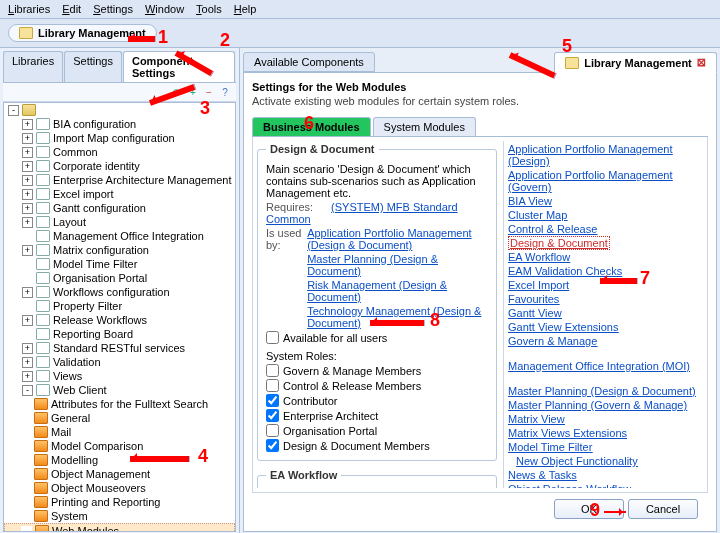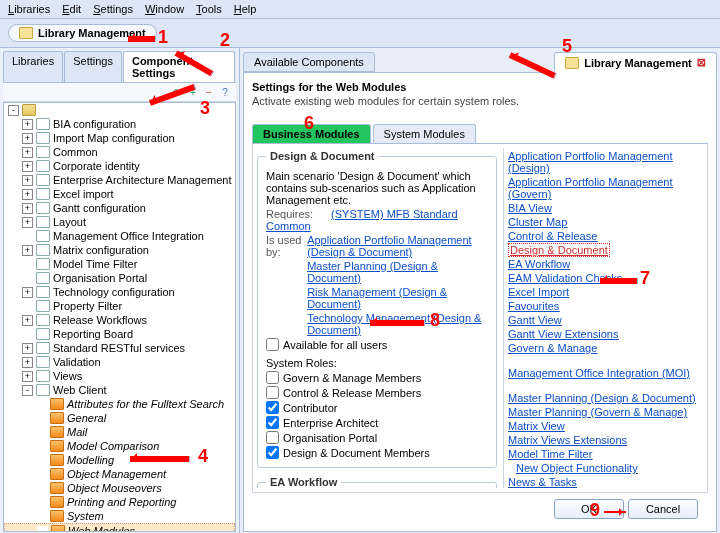--- a/index.html
+++ b/index.html
@@ -18,28 +18,28 @@
   .toolbar span { width: 14px; height: 14px; display: inline-flex; align-items: center; justify-content: center; font-size: 10px; }
   .tree { flex: 1; overflow: auto; background: #fff; border: 1px solid #a8bdd8; font-size: 11px; }
   .tree-row { display: flex; align-items: center; gap: 3px; padding: 1px 2px; white-space: nowrap; }
   .tree-row.selected { background: #ffe9c8; border: 1px dotted #c98; }
   .exp { width: 11px; height: 11px; border: 1px solid #888; display: inline-flex; align-items: center; justify-content: center; font-size: 9px; line-height: 1; background: #fff; flex-shrink: 0; }
   .exp.empty { border-color: transparent; }
   .ic { width: 14px; height: 12px; display: inline-block; flex-shrink: 0; }
   .ic-folder { background: linear-gradient(#f7e29a,#e5c65f); border: 1px solid #b89a3a; border-radius: 1px; }
   .ic-orange { background: linear-gradient(#ffc36a,#f28a1a); border: 1px solid #c96d0e; border-radius: 1px; }
   .ic-sheet { background: #fff; border: 1px solid #8aa; border-radius: 1px; position: relative; }
-  .pad0 { padding-left: 4px; } .pad1 { padding-left: 18px; } .pad2 { padding-left: 32px; font-style: italic; }
+  .pad0 { padding-left: 4px; } .pad1 { padding-left: 18px; } .pad2 { padding-left: 16px; }
   .right { flex: 1; display: flex; flex-direction: column; padding: 3px; }
   .right-tab-bar { display: flex; align-items: flex-end; gap: 8px; }
   .right-tab { padding: 3px 10px; border: 1px solid #a8bdd8; background: #dce6f4; border-top-left-radius: 3px; border-top-right-radius: 3px; display: inline-flex; align-items: center; gap: 5px; }
   .right-tab.active { background: #fff; font-weight: bold; border-bottom: 1px solid #fff; position: relative; top: 1px; }
   .settings-panel { flex: 1; background: #fff; border: 1px solid #a8bdd8; padding: 6px 8px; display: flex; flex-direction: column; overflow: hidden; }
   .settings-panel h3 { margin: 2px 0; font-size: 11px; font-weight: bold; }
-  .settings-panel .sub { color: #444; margin-bottom: 17px; }
+  .settings-panel .sub { color: #444; margin-bottom: 10px; }
   .module-tabs { display: flex; border-bottom: 1px solid #a8bdd8; }
   .module-tab { padding: 3px 10px; border: 1px solid #a8bdd8; background: #e4ebf6; border-bottom: none; border-top-left-radius: 3px; border-top-right-radius: 3px; margin-right: 2px; }
   .module-tab.active { background: #22c55e; font-weight: bold; }
   .module-body { flex: 1; display: flex; gap: 6px; overflow: hidden; border: 1px solid #ccd6e6; border-top: none; padding: 4px; }
   .module-left { flex: 1; overflow: auto; position: relative; }
   .module-right { width: 200px; overflow: auto; border-left: 1px solid #ccd6e6; padding-left: 4px; text-decoration: underline; }
   fieldset { border: 1px solid #b8c8dd; border-radius: 3px; margin: 2px 0 8px 0; padding: 6px 8px; }
   legend { padding: 0 4px; font-weight: bold; color: #333; }
   .fs-row { margin: 2px 0; }
   .link { color: #0b4fc7; text-decoration: underline; cursor: pointer; }
@@ -149,21 +149,21 @@
           <span>Model Time Filter</span>
         </div>
         <div class="tree-row pad1">
           <span class="exp empty"></span>
           <span class="ic ic-sheet"></span>
           <span>Organisation Portal</span>
         </div>
         <div class="tree-row pad1">
           <span class="exp">+</span>
           <span class="ic ic-sheet"></span>
-          <span>Technology configuration</span>
+          <span>Workflows configuration</span>
         </div>
         <div class="tree-row pad1">
           <span class="exp empty"></span>
           <span class="ic ic-sheet"></span>
           <span>Property Filter</span>
         </div>
         <div class="tree-row pad1">
           <span class="exp">+</span>
           <span class="ic ic-sheet"></span>
           <span>Release Workflows</span>

